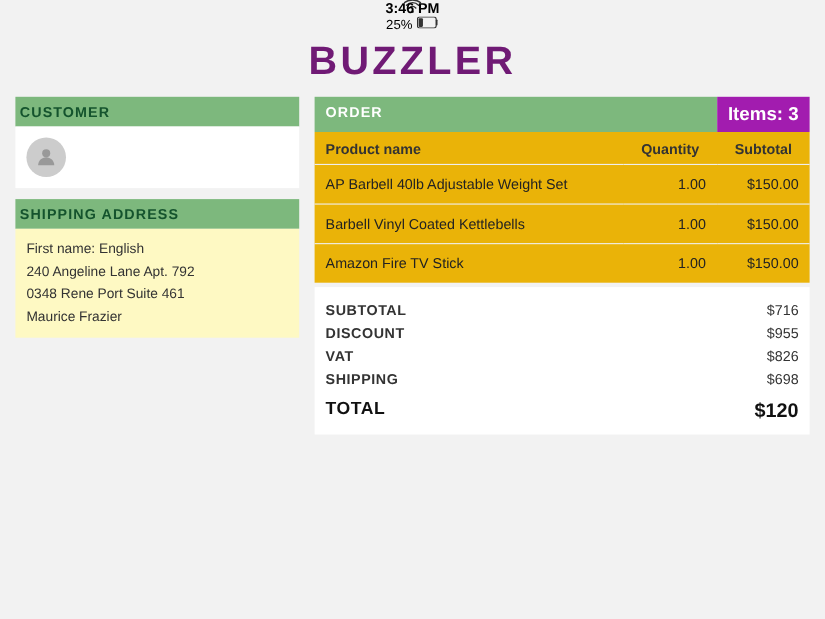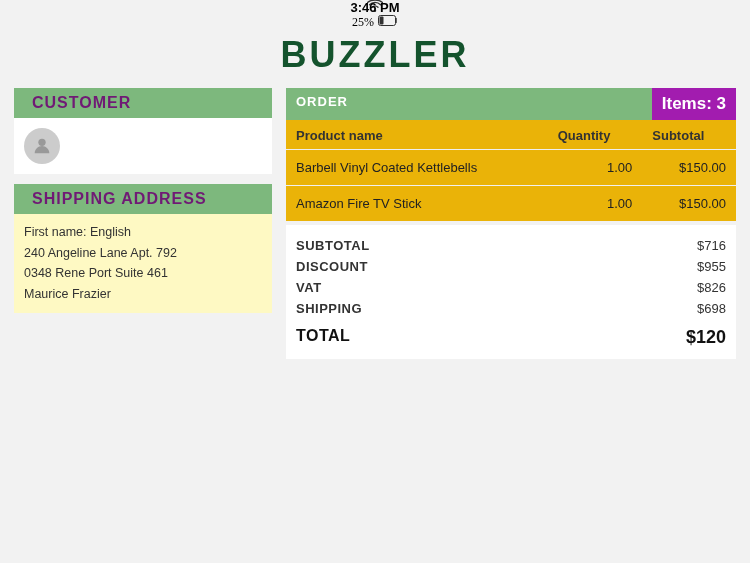--- a/index.html
+++ b/index.html
@@ -18,60 +18,60 @@
       display: flex;
       align-items: center;
       justify-content: space-between;
       padding: 0 12px;
       font-size: 12px;
       font-weight: 500;
       flex-direction: column;
     }
     .status-bar-left { display: flex; gap: 6px; align-items: center; }
     .status-bar-center { position: absolute; left: 50%; transform: translateX(-50%); font-size: 13px; font-weight: 600; }
-    .status-bar-right { display: flex; gap: 4px; align-items: flex-start; font-size: 12px; font-family: Liberation Serif, serif; }
+    .status-bar-right { display: flex; gap: 4px; align-items: flex-start; font-size: 12px; }
 
     .main-content {
       background: #f2f2f2;
       padding: 4px 14px 10px 14px;
     }
 
     
     .app-title {
       text-align: center;
       font-size: 36px;
       font-weight: 900;
       letter-spacing: 3px;
       padding: 8px 0 12px 0;
-      color: #14532d;
+      color: #701a75;
     }
 
     
     .columns {
       display: flex;
       gap: 14px;
     }
 
     .left-column {
       width: 258px;
       flex-shrink: 0;
     }
 
     .right-column {
       flex: 1;
     }
 
     
     .section-header {
       background: #7db87d;
-      color: #701a75;
-      font-size: 16px;
+      color: #14532d;
+      font-size: 13px;
       font-weight: 700;
       letter-spacing: 1px;
-      padding: 6px 18px;
+      padding: 6px 4px;
       text-transform: uppercase;
     }
 
     
     .customer-card {
       background: white;
       padding: 10px 10px;
       display: flex;
       align-items: center;
       gap: 10px;
@@ -141,21 +141,21 @@
     }
     .order-table thead tr th {
       font-size: 13px;
       font-weight: 600;
       color: #333;
       padding: 8px 10px 6px 10px;
       text-align: left;
       border-bottom: 1px solid #eee;
     }
     .order-table thead tr th.align-right {
-      text-align: left;
+      text-align: center;
     }
     .order-table tbody tr td {
       font-size: 13px;
       color: #222;
       padding: 10px 10px;
       border-bottom: 1px solid #f0f0f0;
     }
     .order-table tbody tr td.align-right {
       text-align: right;
     }
@@ -257,20 +257,25 @@
 
       <table class="order-table">
         <thead>
           <tr>
             <th>Product name</th>
             <th class="align-right">Quantity</th>
             <th class="align-right">Subtotal</th>
           </tr>
         </thead>
         <tbody id="order-rows">
+        <tr>
+      <td>AP Barbell 40lb Adjustable Weight Set</td>
+      <td class="align-right">1.00</td>
+      <td class="align-right">$150.00</td>
+    </tr>
             <tr>
       <td>Barbell Vinyl Coated Kettlebells</td>
       <td class="align-right">1.00</td>
       <td class="align-right">$150.00</td>
     </tr>
             <tr>
       <td>Amazon Fire TV Stick</td>
       <td class="align-right">1.00</td>
       <td class="align-right">$150.00</td>
     </tr>

